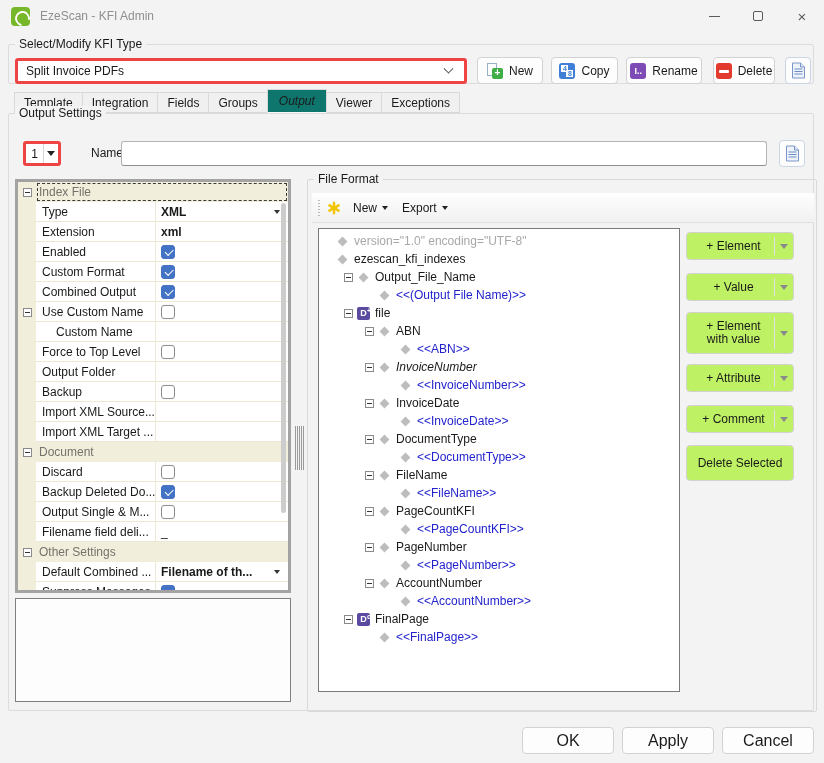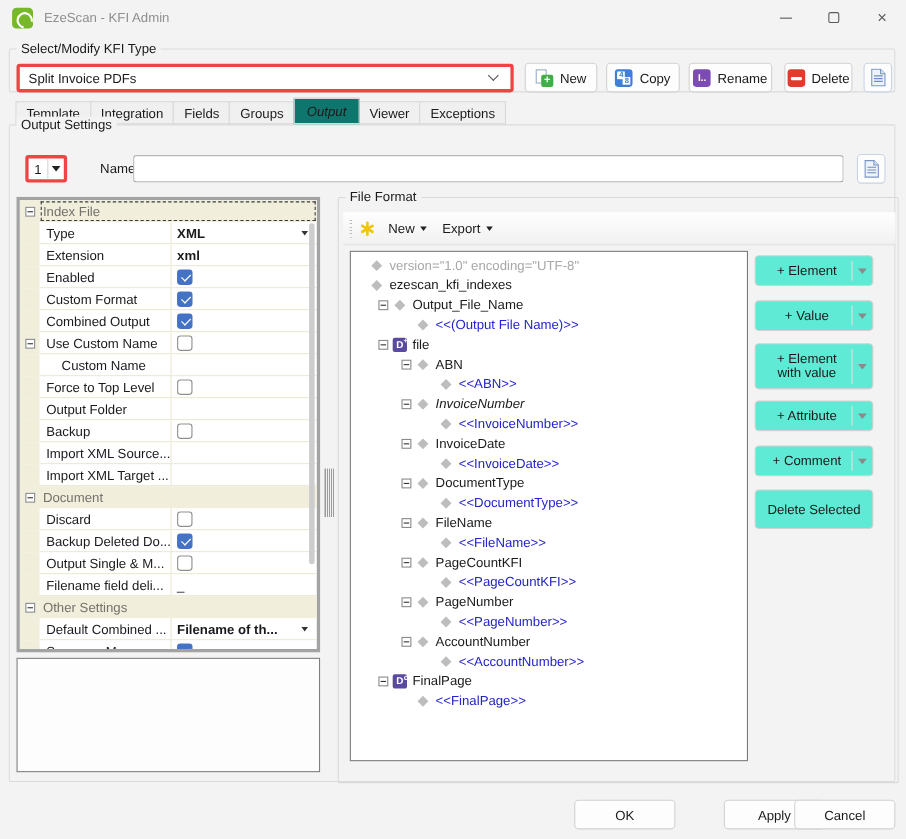--- a/index.html
+++ b/index.html
@@ -85,28 +85,28 @@
   #xml-tree { position:absolute; left:10px; top:48px; width:362px; height:464px; background:#fff; border:1px solid #7a7a7a; overflow:hidden; padding-top:3px; }
   .t-row { display:flex; align-items:center; height:18px; white-space:nowrap; }
   .t-slot { width:13px; flex:none; display:flex; align-items:center; justify-content:flex-start; }
   .diamond { width:7px; height:7px; background:#bdbdbd; transform:rotate(45deg); flex:none; margin:0 3px; }
   .d-icon { width:13px; height:13px; background:#5b4aa0; border-radius:2px; color:#fff; font-size:9px; font-weight:bold; text-align:center; line-height:13px; flex:none; position:relative; }
   .d-icon sup { position:absolute; right:-1px; top:-3px; font-size:7px; }
   .t-text { margin-left:5px; }
   .t-gray { color:#a8a8a8; }
   .t-blue { color:#2323cd; }
   
-  .side-btn { position:absolute; left:378px; width:108px; background:#5eead4; border:1px solid #d2d2d2; border-radius:4px; display:flex; align-items:center; font-size:12px; }
+  .side-btn { position:absolute; left:378px; width:108px; background:#bef264; border:1px solid #d2d2d2; border-radius:4px; display:flex; align-items:center; font-size:12px; }
   .side-btn .lbl { flex:1; text-align:center; padding:2px 2px 2px 8px; line-height:13px; }
   .side-btn .sep { width:1px; align-self:stretch; background:#e2e2e2; margin:4px 0; }
   .side-btn .chev-zone { width:18px; display:flex; justify-content:center; }
   .side-btn .tri-gray { width:0; height:0; border-left:4px solid transparent; border-right:4px solid transparent; border-top:5px solid #8a8a8a; }
   .side-btn.no-split .lbl { padding:2px 6px; }
   
-  .footer-btn { position:absolute; top:727px; width:92px; height:27px; background:#fdfdfd; border:1px solid #d2d2d2; border-radius:4px; font-size:12px; display:flex; align-items:center; justify-content:center; }
+  .footer-btn { position:absolute; top:727px; width:92px; height:27px; background:#fdfdfd; border:1px solid #d2d2d2; border-radius:4px; font-size:16px; display:flex; align-items:center; justify-content:center; }
 </style>
 </head>
 <body>
 
 <div id="window">
 
   <div class="titlebar">
     <div class="app-logo"></div>
     <div class="title-text">EzeScan - KFI Admin</div>
     <div class="win-controls">
@@ -543,20 +543,20 @@
           <div class="side-btn no-split" style="top: 265px; height: 36px;">
             <div class="lbl">Delete Selected</div>
           </div>
         </div>
     </div>
   </div>
 
   <div class="footer-btn" style="left:522px;">
       <span>OK</span>
     </div>
-  <div class="footer-btn" style="left:622px;margin-left:36px;">
+  <div class="footer-btn" style="left:622px;">
       <span>Apply</span>
     </div>
   <div class="footer-btn" style="left:722px;">
       <span>Cancel</span>
     </div>
 
 </div>
 
 </body></html>

